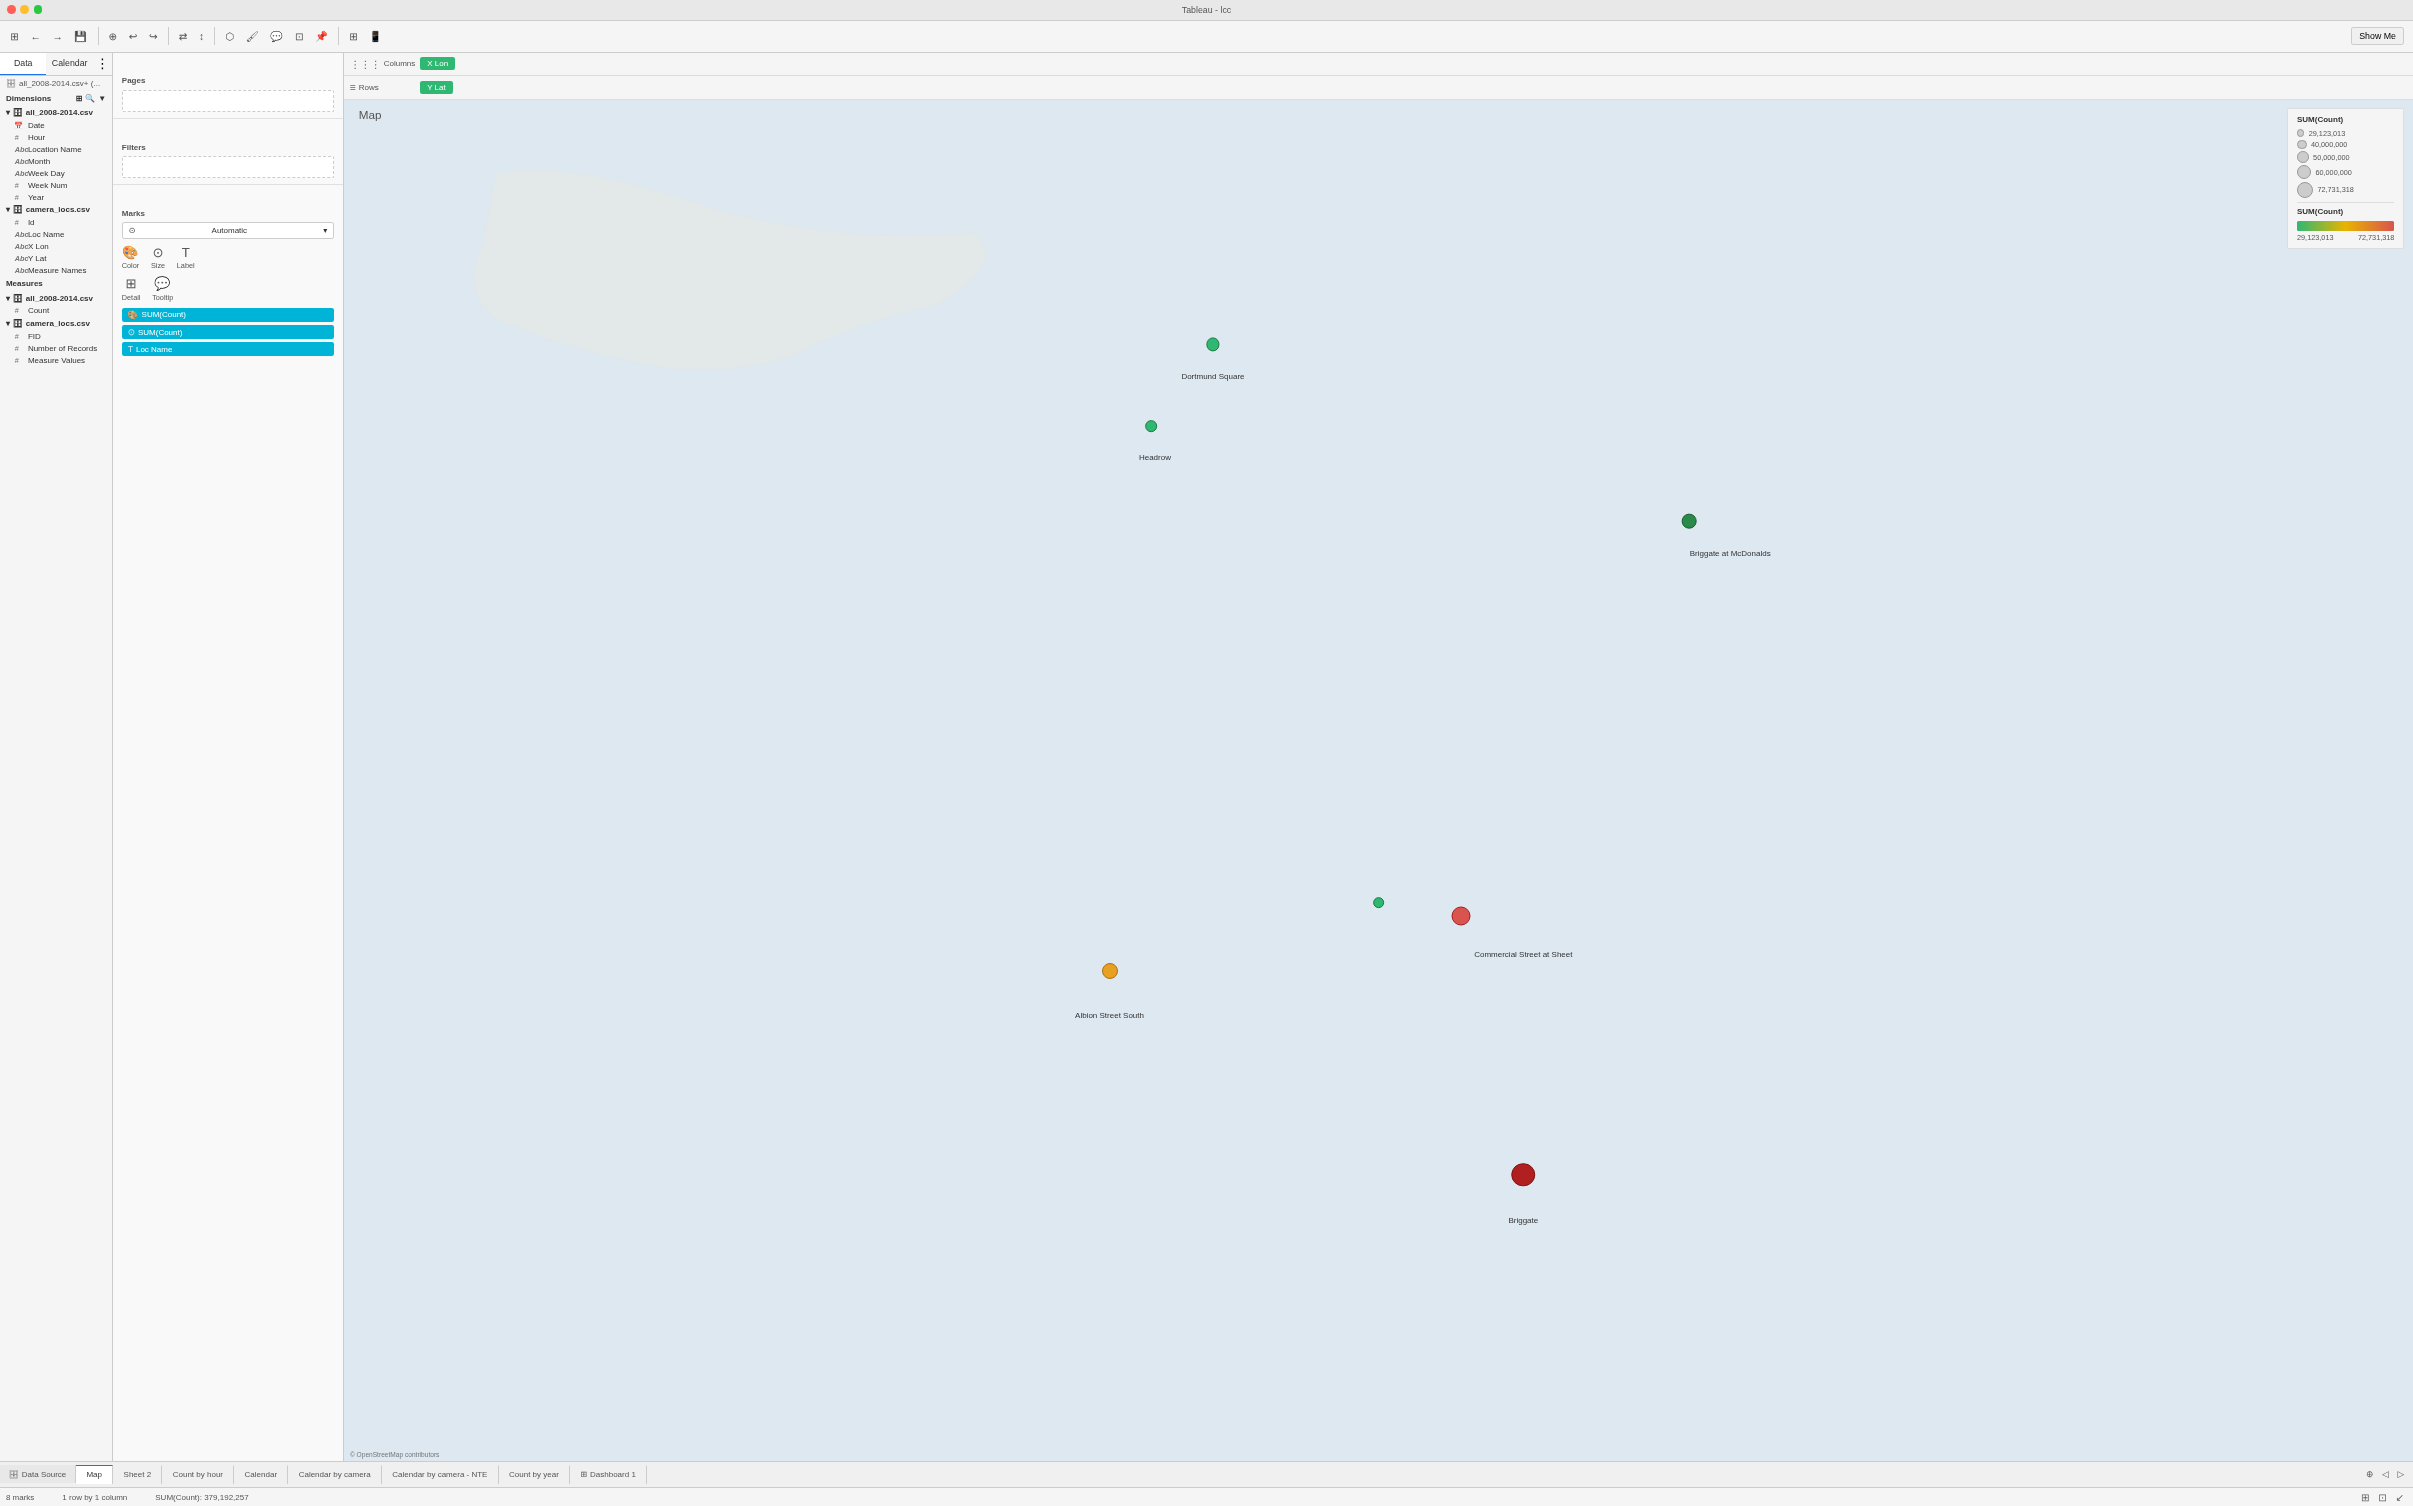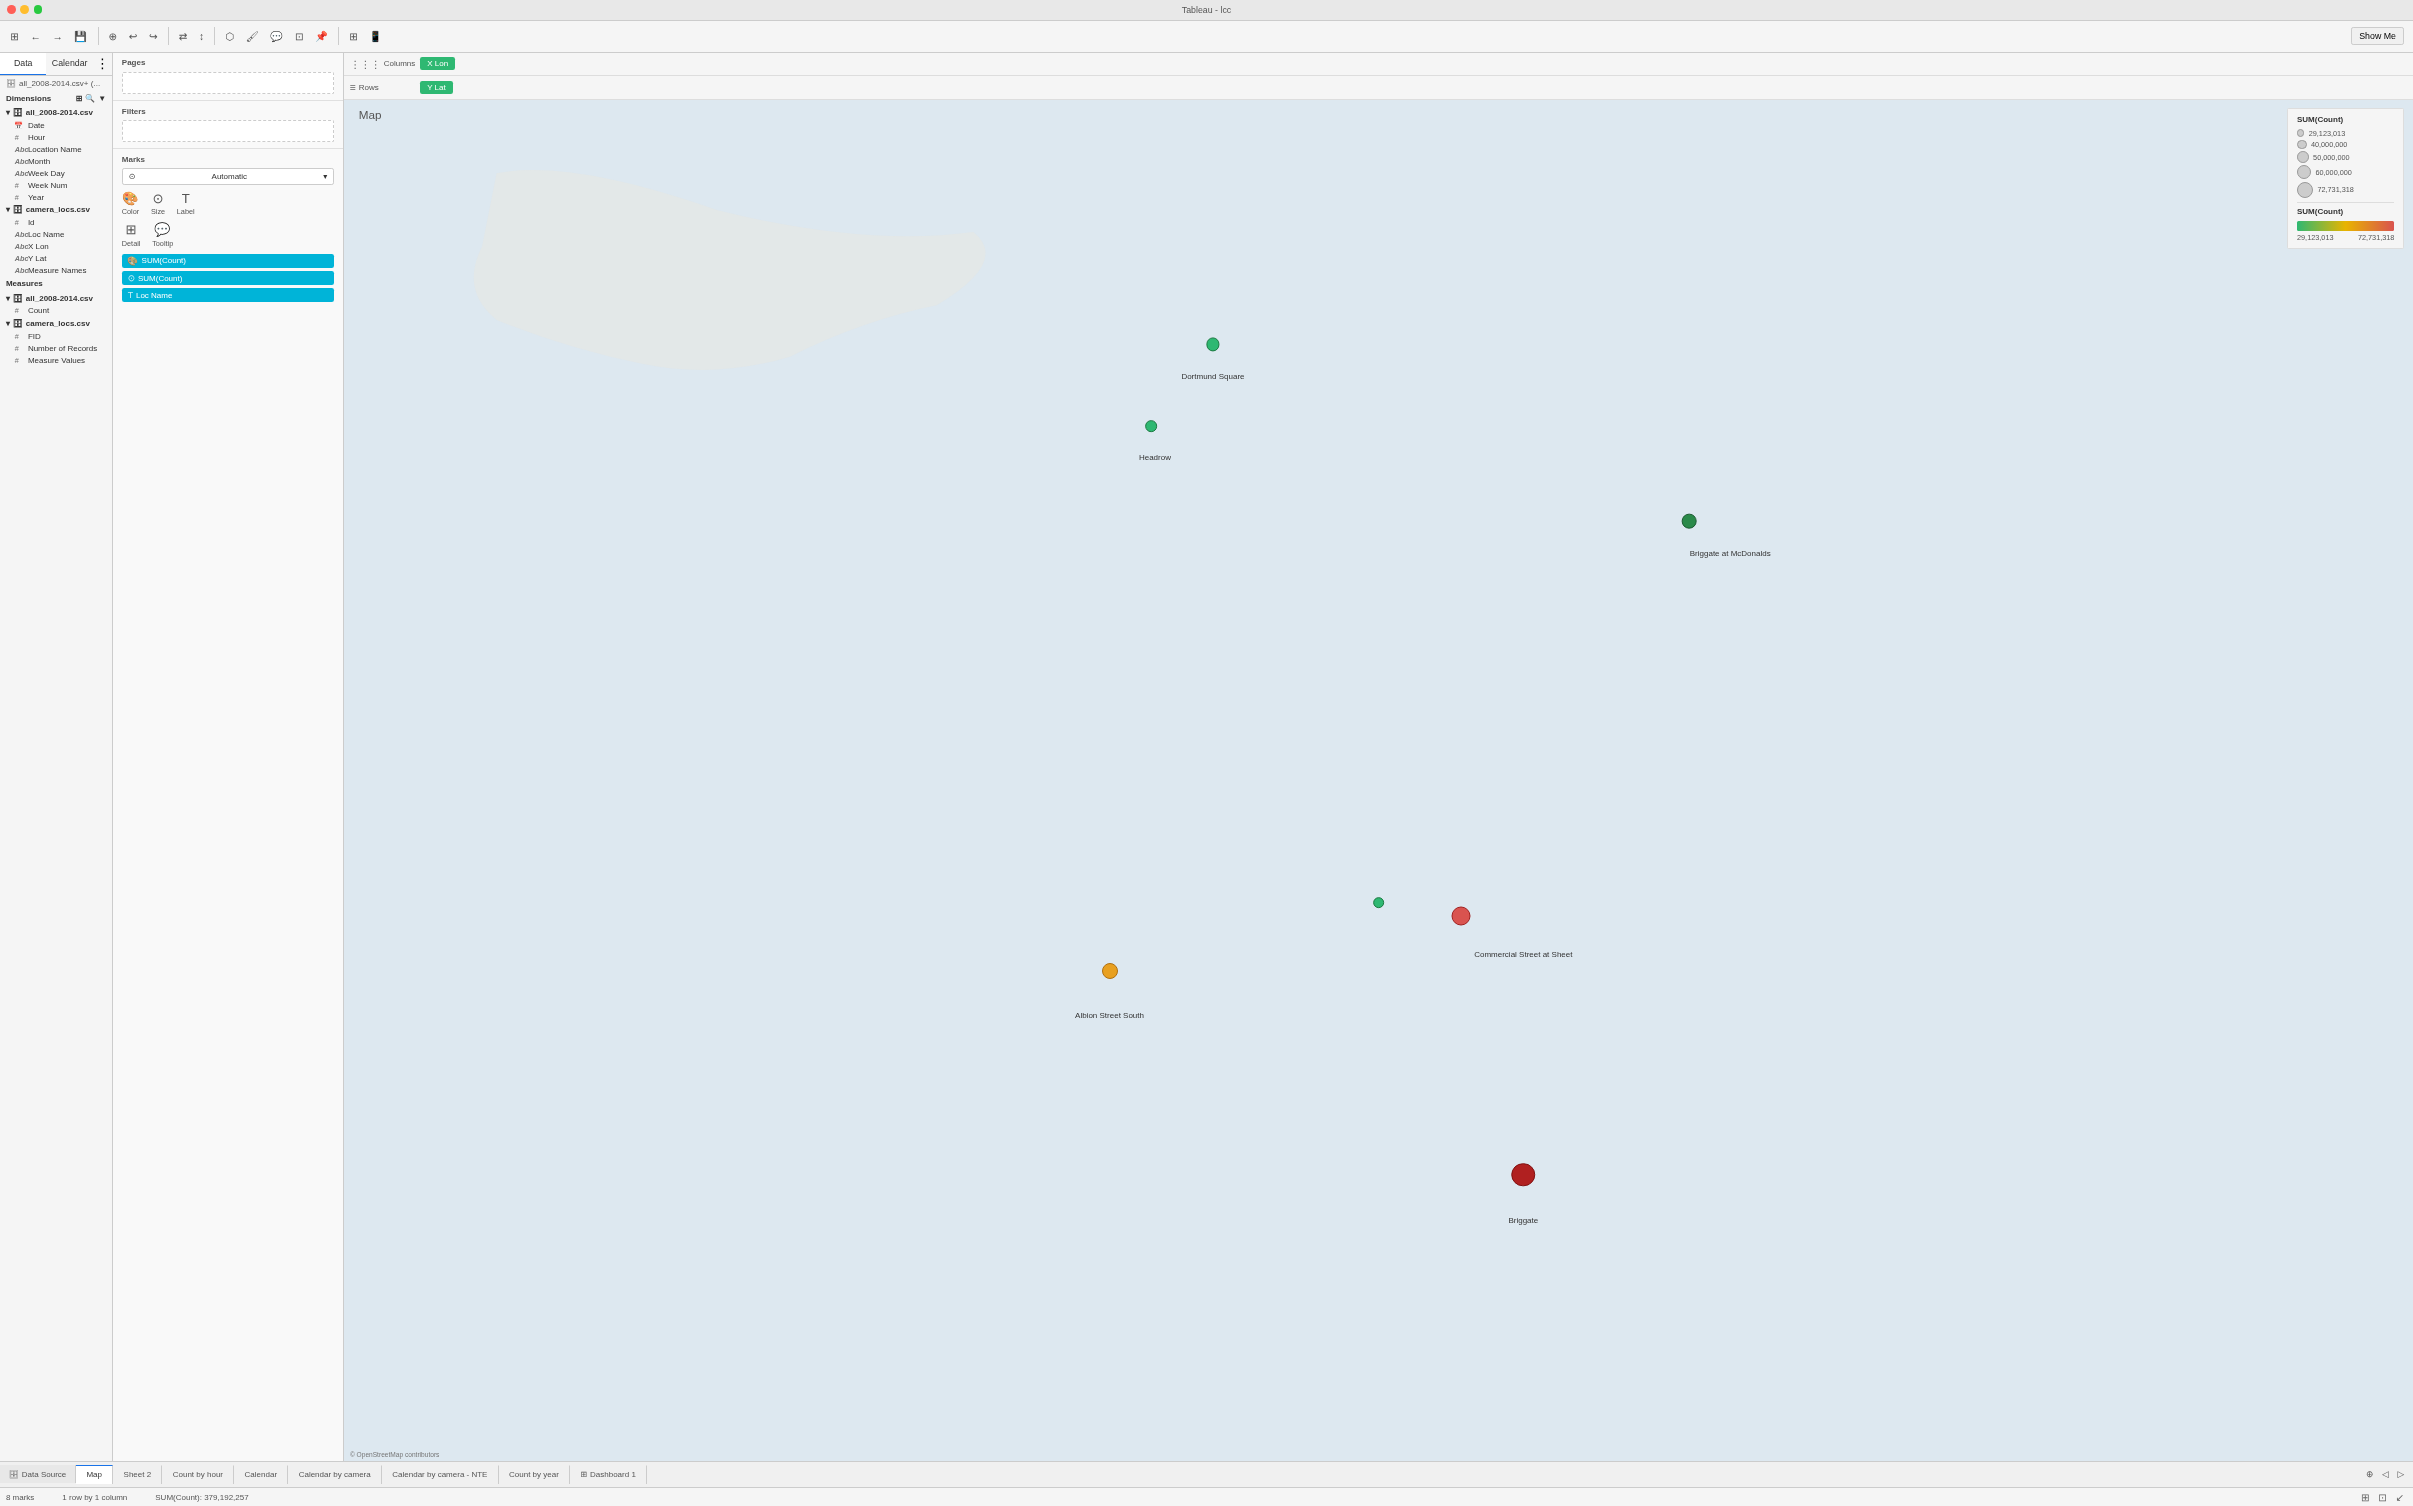--- a/index.html
+++ b/index.html
@@ -44,21 +44,21 @@
     .tree-item { display: flex; align-items: center; gap: 2.9px; padding: 1.5px 5.9px 1.5px 14.7px; font-size: 8px; cursor: pointer; }
     .tree-item .icon { font-size: 7.3px; color: #777; width: 10.3px; }
     .icon-date { color: #4a90e2; }
     .icon-abc { color: #555; font-size: 7.3px; font-style: italic; font-weight: bold; }
     .icon-hash { color: #4caf50; font-size: 8px; }
 
     
     #middle-panel { width: 231px; background: #f9f9f9; border-right: 0.7px solid #ccc; display: flex; flex-direction: column; overflow: hidden; flex-shrink: 0; }
 
     .pages-section { padding: 5.9px 8.8px; border-bottom: 0.7px solid #e0e0e0; }
-    .section-label { font-size: 8px; font-weight: 600; color: #555; margin-bottom: 4.4px; }
+    .section-label { font-size: 8px; font-weight: 600; color: #555; margin-bottom: 4.4px; margin-top: 18px; }
     .drop-zone { border: 0.7px dashed #ccc; background: #fff; min-height: 22px; border-radius: 1.5px; }
 
     .filters-section { padding: 5.9px 8.8px; border-bottom: 0.7px solid #e0e0e0; }
 
     .marks-section { padding: 5.9px 8.8px; flex: 1; }
     .marks-type-select { display: flex; align-items: center; justify-content: space-between; border: 0.7px solid #ccc; background: #fff; border-radius: 2.2px; padding: 2.9px 5.9px; margin-bottom: 5.9px; cursor: pointer; font-size: 8px; }
 
     .marks-icons { display: flex; gap: 11.7px; margin-bottom: 5.9px; }
     .mark-btn { display: flex; flex-direction: column; align-items: center; gap: 1.5px; cursor: pointer; font-size: 7.3px; color: #555; }
     .mark-btn .mark-icon { font-size: 13.2px; }

